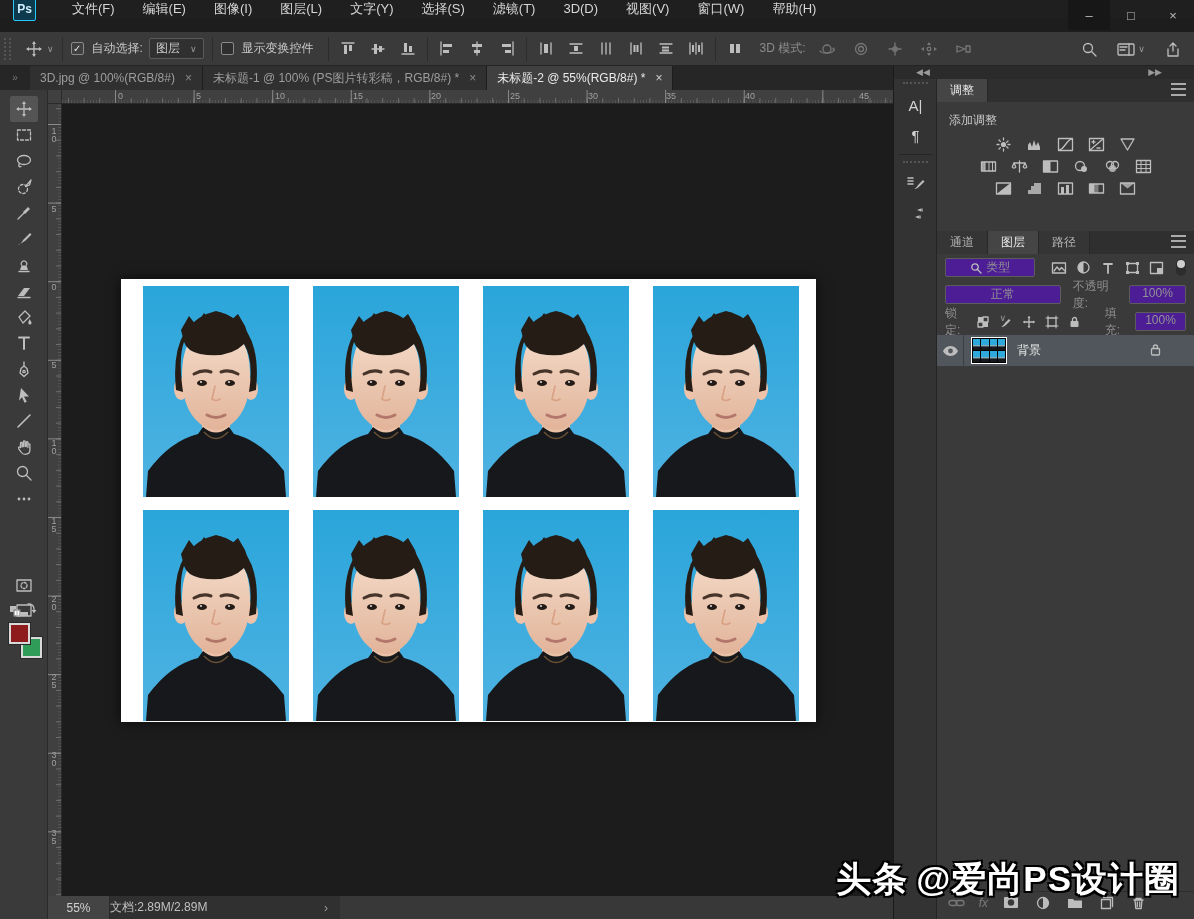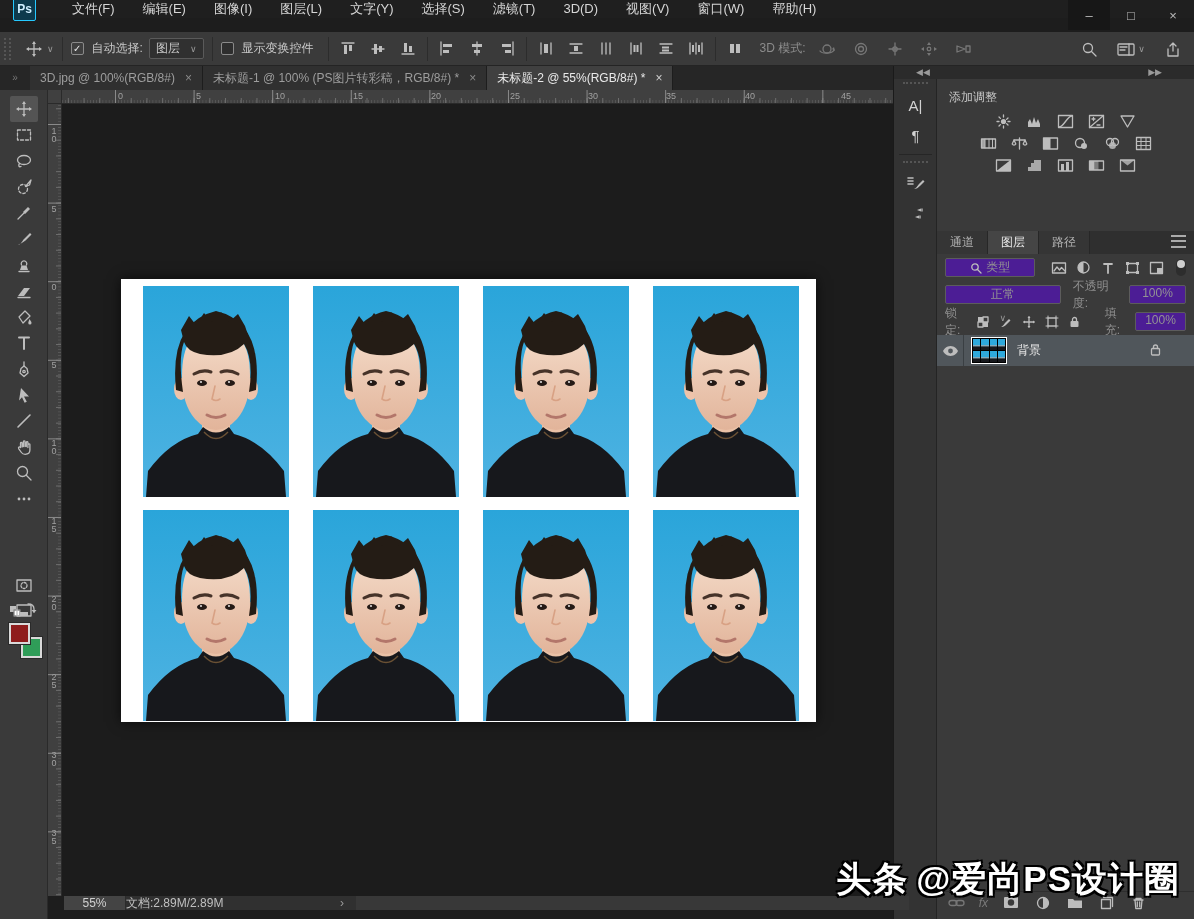--- a/index.html
+++ b/index.html
@@ -111,21 +111,21 @@
   #eye-cell { width:27px; height:31px; display:flex; align-items:center; justify-content:center; border-right:1px solid #3a3f43; }
   #layer-thumb { width:36px; height:27px; background:#000; border:1px solid #fff; margin-left:7px; display:grid; grid-template:repeat(2,1fr)/repeat(4,1fr); gap:1px; padding:1px; }
   .tcell { background:linear-gradient(180deg,#2ea9dc 55%,#9bc6d8 56%,#17181c 75%); }
   #layer-name { margin-left:10px; font-size:12px; }
   #layer-lock { position:absolute; right:32px; top:7px; }
 
   #layers-footer { position:absolute; left:0; bottom:6px; right:0; height:22px; border-top:1px solid #2e2e2e; display:flex; align-items:center; justify-content:flex-end; gap:13px; padding-right:46px; }
   .fx-txt { font-style:italic; font-size:12px; color:#7a7a7a; }
 
   
-  #statusbar { position:absolute; left:64px; top:896px; width:845px; height:14px; background:#383838; display:flex; align-items:flex-end; }
+  #statusbar { position:absolute; left:48px; top:896px; width:845px; height:23px; background:#383838; display:flex; align-items:flex-end; }
   #status-zoom { width:62px; height:100%; background:#444444; color:#d0d0d0; display:flex; align-items:center; justify-content:center; border-right:1px solid #2b2b2b; }
   #status-doc { height:100%; background:#303030; color:#c0c0c0; display:flex; align-items:center; width:230px; position:relative; }
   #status-chev { position:absolute; right:12px; color:#9a9a9a; }
 
   
   #watermark { position:absolute; right:14px; bottom:16px; z-index:60; font-size:35px; font-weight:900; color:#fff; white-space:nowrap;
     -webkit-text-stroke:2px #000; paint-order:stroke fill; letter-spacing:1px;
     text-shadow:2px 2px 0 #000,-2px 2px 0 #000,2px -2px 0 #000,-2px -2px 0 #000; }
   #watermark .badge { font-weight:900; margin-right:8px; }
 </style>
@@ -496,21 +496,21 @@
   <div id="hruler">
     <span class="hrnum" style="left:56px">0</span>
     <span class="hrnum" style="left:134px">5</span>
     <span class="hrnum" style="left:213px">10</span>
     <span class="hrnum" style="left:291px">15</span>
     <span class="hrnum" style="left:369px">20</span>
     <span class="hrnum" style="left:448px">25</span>
     <span class="hrnum" style="left:526px">30</span>
     <span class="hrnum" style="left:604px">35</span>
     <span class="hrnum" style="left:683px">40</span>
-    <span class="hrnum" style="left:779px">45</span>
+    <span class="hrnum" style="left:797px">45</span>
   </div>
   <div id="vruler">
     <span class="vrnum" style="top:22px">10</span>
     <span class="vrnum" style="top:100px">5</span>
     <span class="vrnum" style="top:178px">0</span>
     <span class="vrnum" style="top:256px">5</span>
     <span class="vrnum" style="top:334px">10</span>
     <span class="vrnum" style="top:412px">15</span>
     <span class="vrnum" style="top:490px">20</span>
     <span class="vrnum" style="top:568px">25</span>
@@ -569,20 +569,24 @@
     <div class="strip-btn">
         <svg class="ic" width="20" height="18" viewBox="0 0 20 18">
           <path class="f" d="M2 5h9l4-1.5v3L11 5zM18 5h-2M2 12h7l4-1.5v3L9 12zM16 12h-3"></path>
           <path d="M16 4v2M14 11v2"></path>
         </svg>
       </div>
   </div>
 
   <div id="panel-col">
 
+    <div class="panel-tabs">
+      <span class="ptab active">调整</span>
+      <span class="pmenu"></span>
+    </div>
     <div id="adj-body">
       <div id="adj-add">添加调整</div>
       <div class="adj-row">
         <span class="adj-ic">
             <svg class="ic" width="17" height="15" viewBox="0 0 17 15">
               <circle class="f" cx="8.5" cy="7.5" r="2.6"></circle>
               <path d="M8.5 1v2M8.5 12v2M2 7.5h2M13 7.5h2M4 3l1.4 1.4M13 11l-1.4-1.4M4 12l1.4-1.4M13 4l-1.4 1.4"></path>
             </svg>
           </span>
         <span class="adj-ic">

